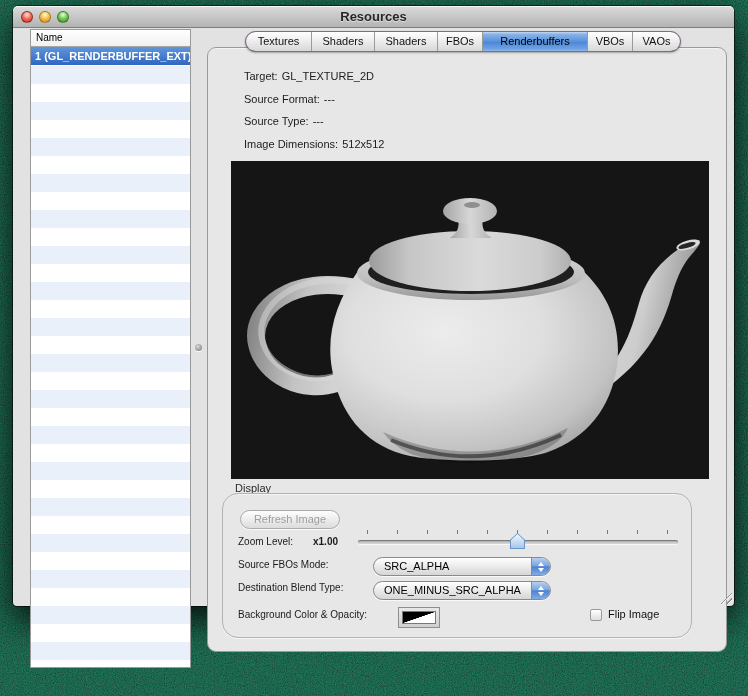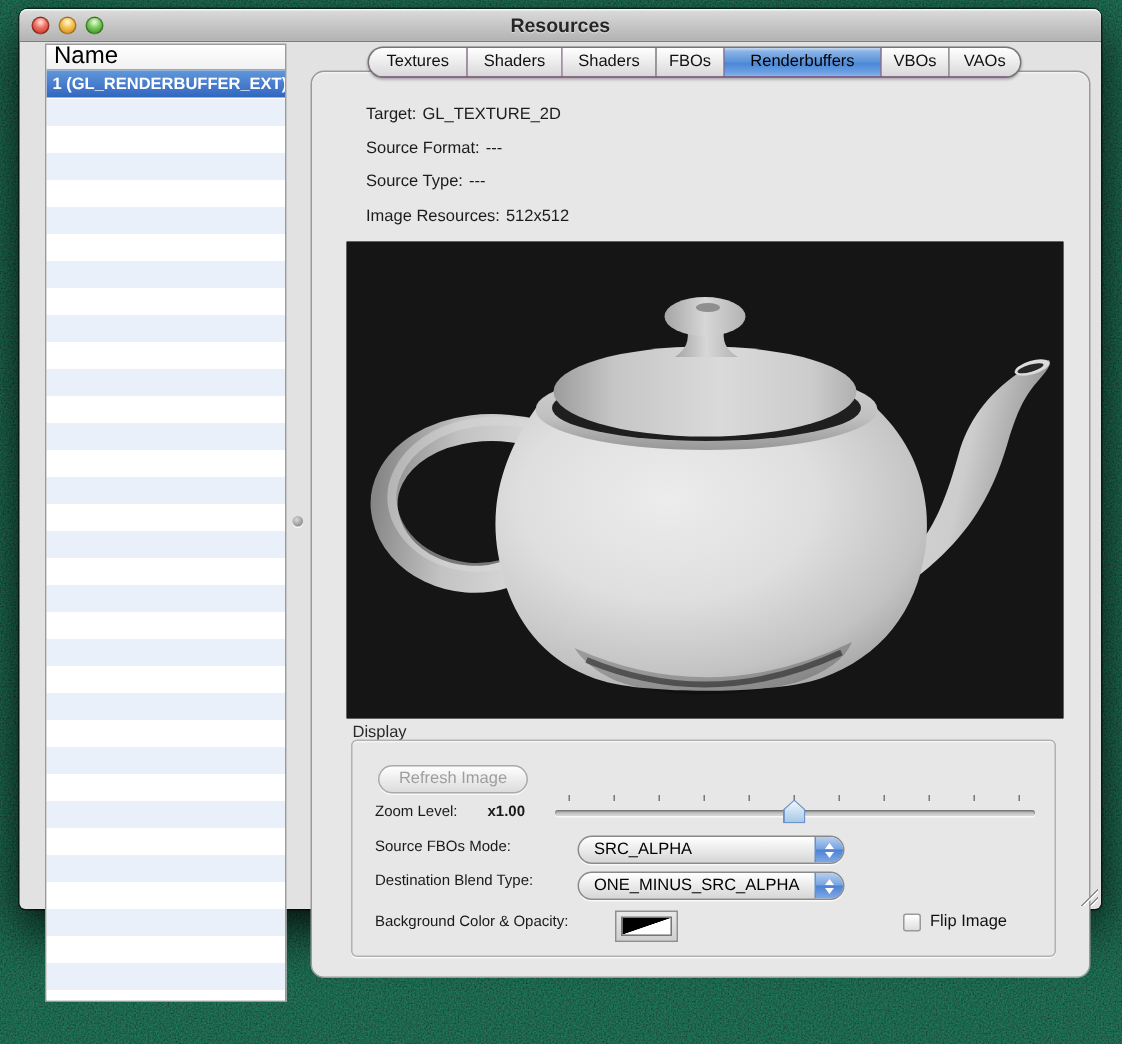--- a/index.html
+++ b/index.html
@@ -17,21 +17,21 @@
     font-weight:bold;color:#262626;text-shadow:0 1px 1px rgba(255,255,255,.6);}
   .tl{position:absolute;top:5px;width:12px;height:12px;border-radius:50%;}
   .tl.red{left:8px;background:radial-gradient(circle at 50% 28%,#ffd0c8 8%,#ee6e62 45%,#d3453a 78%,#a52f24);border:1px solid rgba(110,25,15,.65);}
   .tl.yellow{left:26px;background:radial-gradient(circle at 50% 28%,#fff3c0 8%,#f6c052 45%,#df9d2c 78%,#a8741a);border:1px solid rgba(130,90,15,.65);}
   .tl.green{left:44px;background:radial-gradient(circle at 50% 28%,#d8f5c8 8%,#79ca5e 45%,#4ba233 78%,#2f7a1c);border:1px solid rgba(45,95,25,.65);}
 
   
   .sidebar{position:absolute;left:17px;top:23px;width:161px;height:639px;background:#fff;
     border:1px solid #9a9a9a;overflow:hidden;}
   .sb-header{height:17px;background:linear-gradient(#ffffff,#f1f1f1);border-bottom:1px solid #a6a6a6;
-    font-size:16px;color:#000;padding-left:5px;line-height:16px;}
+    font-size:10px;color:#000;padding-left:5px;line-height:16px;}
   .sb-row-selected{height:18px;background:linear-gradient(#6096d9,#3166c0);color:#fff;font-weight:bold;
     font-size:11px;line-height:18px;padding-left:4px;white-space:nowrap;}
   .sb-stripes{position:absolute;left:0;right:0;top:36px;bottom:0;
     background:repeating-linear-gradient(180deg,#e9f0fa 0 18px,#ffffff 18px 36px);}
   .splitter-handle{position:absolute;left:182px;top:338px;width:7px;height:7px;border-radius:50%;
     background:radial-gradient(circle at 40% 35%,#d9d9d9,#8d8d8d 75%);box-shadow:0 1px 0 rgba(255,255,255,.8);}
 
   
   .tabbox{position:absolute;left:194px;top:41px;width:520px;height:605px;background:#e7e7e7;
     border:1px solid #9a9a9a;border-radius:9px;box-shadow:inset 0 1px 0 rgba(255,255,255,.5);}
@@ -44,22 +44,22 @@
 
   
   .info-line{position:absolute;left:36px;font-size:11px;color:#1c1c1c;white-space:nowrap;}
   .info-val{margin-left:4px;}
 
   
   .imageview{position:absolute;left:23px;top:113px;width:478px;height:318px;background:#151515;}
 
   
   .display-label{position:absolute;left:27px;top:434px;font-size:11px;color:#2a2a2a;}
-  .groupbox{position:absolute;left:26px;top:445px;width:470px;height:145px;border:1px solid #b2b2b2;
-    border-radius:4px;box-shadow:inset 0 1px 0 rgba(255,255,255,.55),0 1px 0 rgba(255,255,255,.7);}
+  .groupbox{position:absolute;left:14px;top:445px;width:470px;height:145px;border:1px solid #b2b2b2;
+    border-radius:16px;box-shadow:inset 0 1px 0 rgba(255,255,255,.55),0 1px 0 rgba(255,255,255,.7);}
   .g-label{position:absolute;font-size:10px;color:#1a1a1a;white-space:nowrap;}
   .g-value{font-weight:bold;}
   .refresh-btn{position:absolute;left:17px;top:16px;width:100px;height:19px;border:1px solid #ababab;
     border-radius:10px;background:linear-gradient(#fefefe,#dcdcdc);color:#9e9e9e;font-size:11px;
     text-align:center;line-height:17px;box-shadow:0 1px 0 rgba(255,255,255,.8);}
   .slider-ticks{position:absolute;left:144px;top:36px;width:301px;height:5px;display:flex;justify-content:space-between;}
   .slider-ticks span{width:1px;height:4px;background:#787878;}
   .slider-track{position:absolute;left:135px;top:46px;width:320px;height:4px;border-radius:2px;
     background:linear-gradient(#ababab,#d9d9d9);box-shadow:inset 0 1px 1px rgba(0,0,0,.35),0 1px 0 rgba(255,255,255,.7);}
   .slider-thumb{position:absolute;left:287px;top:39px;width:15px;height:16px;
@@ -129,21 +129,21 @@
     <div class="info-line" style="top:22px">
       <span>Target:</span><span class="info-val">GL_TEXTURE_2D</span>
     </div>
     <div class="info-line" style="top:45px">
       <span>Source Format:</span><span class="info-val">---</span>
     </div>
     <div class="info-line" style="top:67px">
       <span>Source Type:</span><span class="info-val">---</span>
     </div>
     <div class="info-line" style="top:90px">
-      <span>Image Resources:</span><span class="info-val">512x512</span>
+      <span>Image Dimensions:</span><span class="info-val">512x512</span>
     </div>
 
     <div class="imageview">
       <svg viewBox="0 0 478 318" width="478" height="318">
         <defs>
           <radialGradient id="bodyG" cx="0.40" cy="0.35" r="0.85">
             <stop offset="0" stop-color="#ececec"></stop>
               <stop offset="0.4" stop-color="#dfdfdf"></stop>
             <stop offset="0.7" stop-color="#c3c3c3"></stop>
               <stop offset="0.92" stop-color="#999999"></stop>

